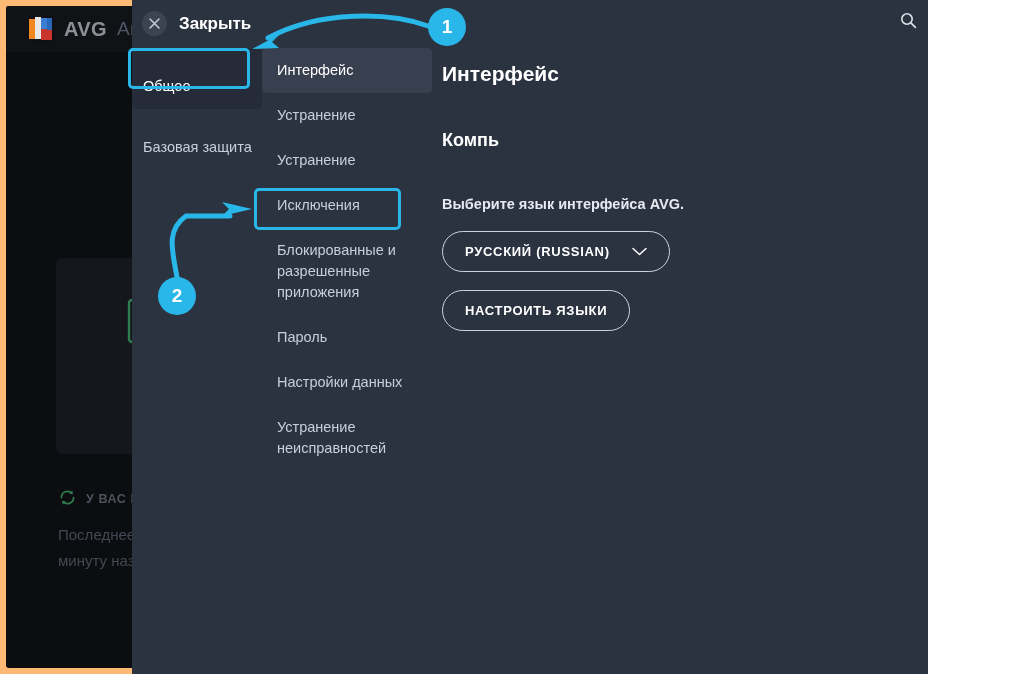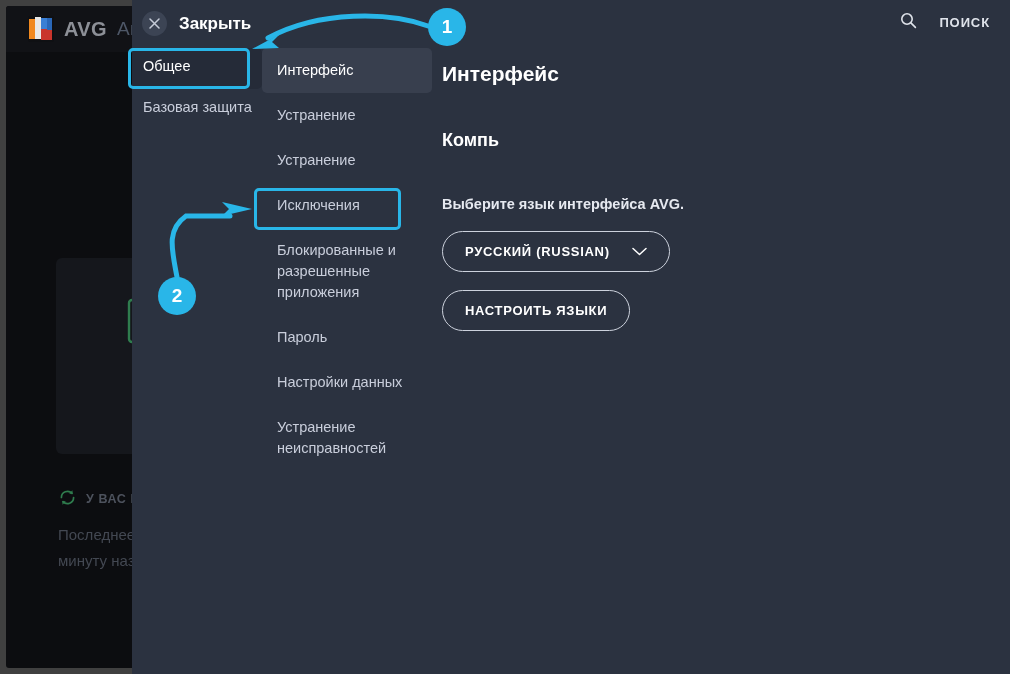--- a/index.html
+++ b/index.html
@@ -7,23 +7,23 @@
   html, body {
     width: 1010px;
     height: 674px;
     overflow: hidden;
     background: #ffffff;
     font-family: "Liberation Sans", sans-serif;
   }
 
   #screen {
     position: relative;
-    width: 1010px;
+    width: 928px;
     height: 674px;
-    background: #404040;
+    background: #fdba74;
     overflow: hidden;
   }
 
   
   #bg-window {
     position: absolute;
     left: 6px;
     top: 6px;
     width: 998px;
     height: 662px;
@@ -185,21 +185,21 @@
   }
 
   
   #cat-col {
     position: absolute;
     left: 0;
     top: 48px;
     width: 130px;
   }
   .cat-item {
-    padding: 8px 0 12px 11px;
+    padding: 28px 0 12px 11px;
     font-size: 14.5px;
     line-height: 21px;
     color: #c9cedb;
     cursor: pointer;
   }
   .cat-item.active {
     color: #ffffff;
     background: #252b38;
     border-radius: 5px;
   }

